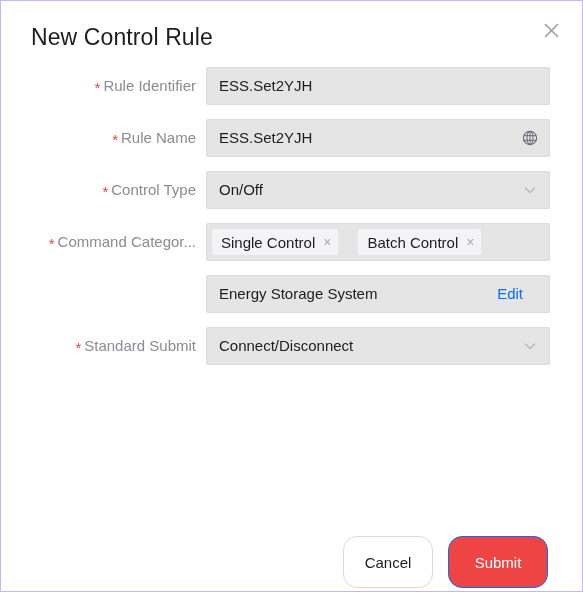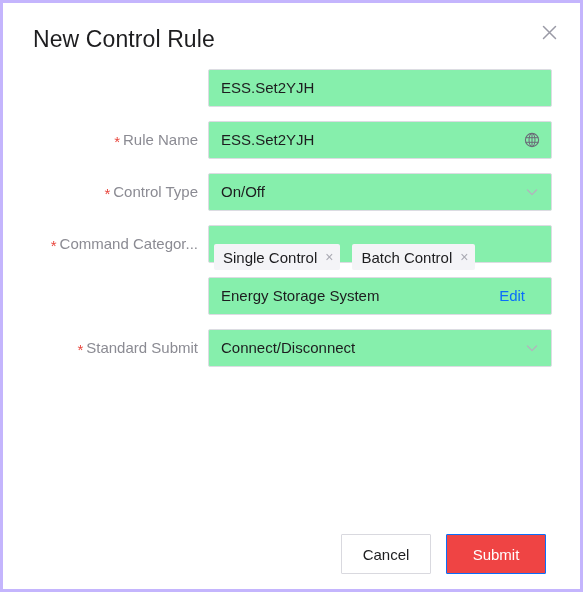--- a/index.html
+++ b/index.html
@@ -11,21 +11,21 @@
     font-family: "Liberation Sans", sans-serif;
     -webkit-font-smoothing: antialiased;
   }
 
   .modal {
     position: relative;
     width: 583px;
     height: 592px;
     box-sizing: border-box;
     background: #ffffff;
-    border: 3px solid #c4b5fd;
+    border: 1px solid #c4b5fd;
     overflow: hidden;
   }
 
   
   .modal-header {
     position: absolute;
     left: 0;
     top: 0;
     width: 100%;
     height: 66px;
@@ -87,21 +87,21 @@
 
   .field {
     position: absolute;
     left: 205px;
     top: 0;
     width: 344px;
     height: 38px;
     box-sizing: border-box;
     border: 1px solid #dcdce2;
     border-radius: 2px;
-    background: #86efac;
+    background: #e5e5e5;
   }
   .field-text {
     position: absolute;
     left: 12px;
     top: 0;
     right: 38px;
     height: 36px;
     line-height: 36px;
     font-size: 15px;
     color: #1d1d1f;
@@ -130,25 +130,25 @@
     line-height: 36px;
     font-size: 15px;
     color: #0a6efa;
     cursor: pointer;
   }
 
   
   .tag-wrap {
     position: absolute;
     left: 5px;
-    top: 18px;
-    height: 36px;
-    display: flex;
-    align-items: flex-start;
-    gap: 12px;
+    top: 0;
+    height: 36px;
+    display: flex;
+    align-items: center;
+    gap: 20px;
   }
   .tag {
     display: flex;
     align-items: center;
     height: 26px;
     padding: 0 7px 0 9px;
     background: #f4f4f7;
     border-radius: 2px;
     font-size: 15px;
     color: #1d1d1f;
@@ -166,24 +166,24 @@
   .footer {
     position: absolute;
     left: 0;
     bottom: 0;
     width: 100%;
     height: 70px;
   }
   .btn {
     position: absolute;
     top: 15px;
-    height: 40px;
+    height: 52px;
     box-sizing: border-box;
     font-size: 15px;
-    border-radius: 1px;
+    border-radius: 14px;
     cursor: pointer;
     display: flex;
     align-items: center;
     justify-content: center;
   }
   .btn-cancel {
     right: 149px;
     width: 90px;
     background: #ffffff;
     border: 1px solid #d9d9df;
@@ -206,20 +206,21 @@
     <div class="modal-title">New Control Rule</div>
     <div class="close-btn">
       <svg width="17" height="17" viewBox="0 0 17 17">
         <path d="M2.5 2.5 L14.5 14.5 M14.5 2.5 L2.5 14.5" stroke="#9a9aa6" stroke-width="1.5" fill="none" stroke-linecap="round"></path>
       </svg>
     </div>
   </div>
 
   <div class="form">
       <div class="form-row">
+        <div class="label"><span class="req">*</span><span>Rule Identifier</span></div>
         <div class="field">
           <div class="field-text">ESS.Set2YJH</div>
         </div>
       </div>
       <div class="form-row">
         <div class="label"><span class="req">*</span><span>Rule Name</span></div>
         <div class="field">
           <div class="field-text">ESS.Set2YJH</div>
           <div class="suffix-icon">
             <svg width="16" height="16" viewBox="0 0 16 16">

